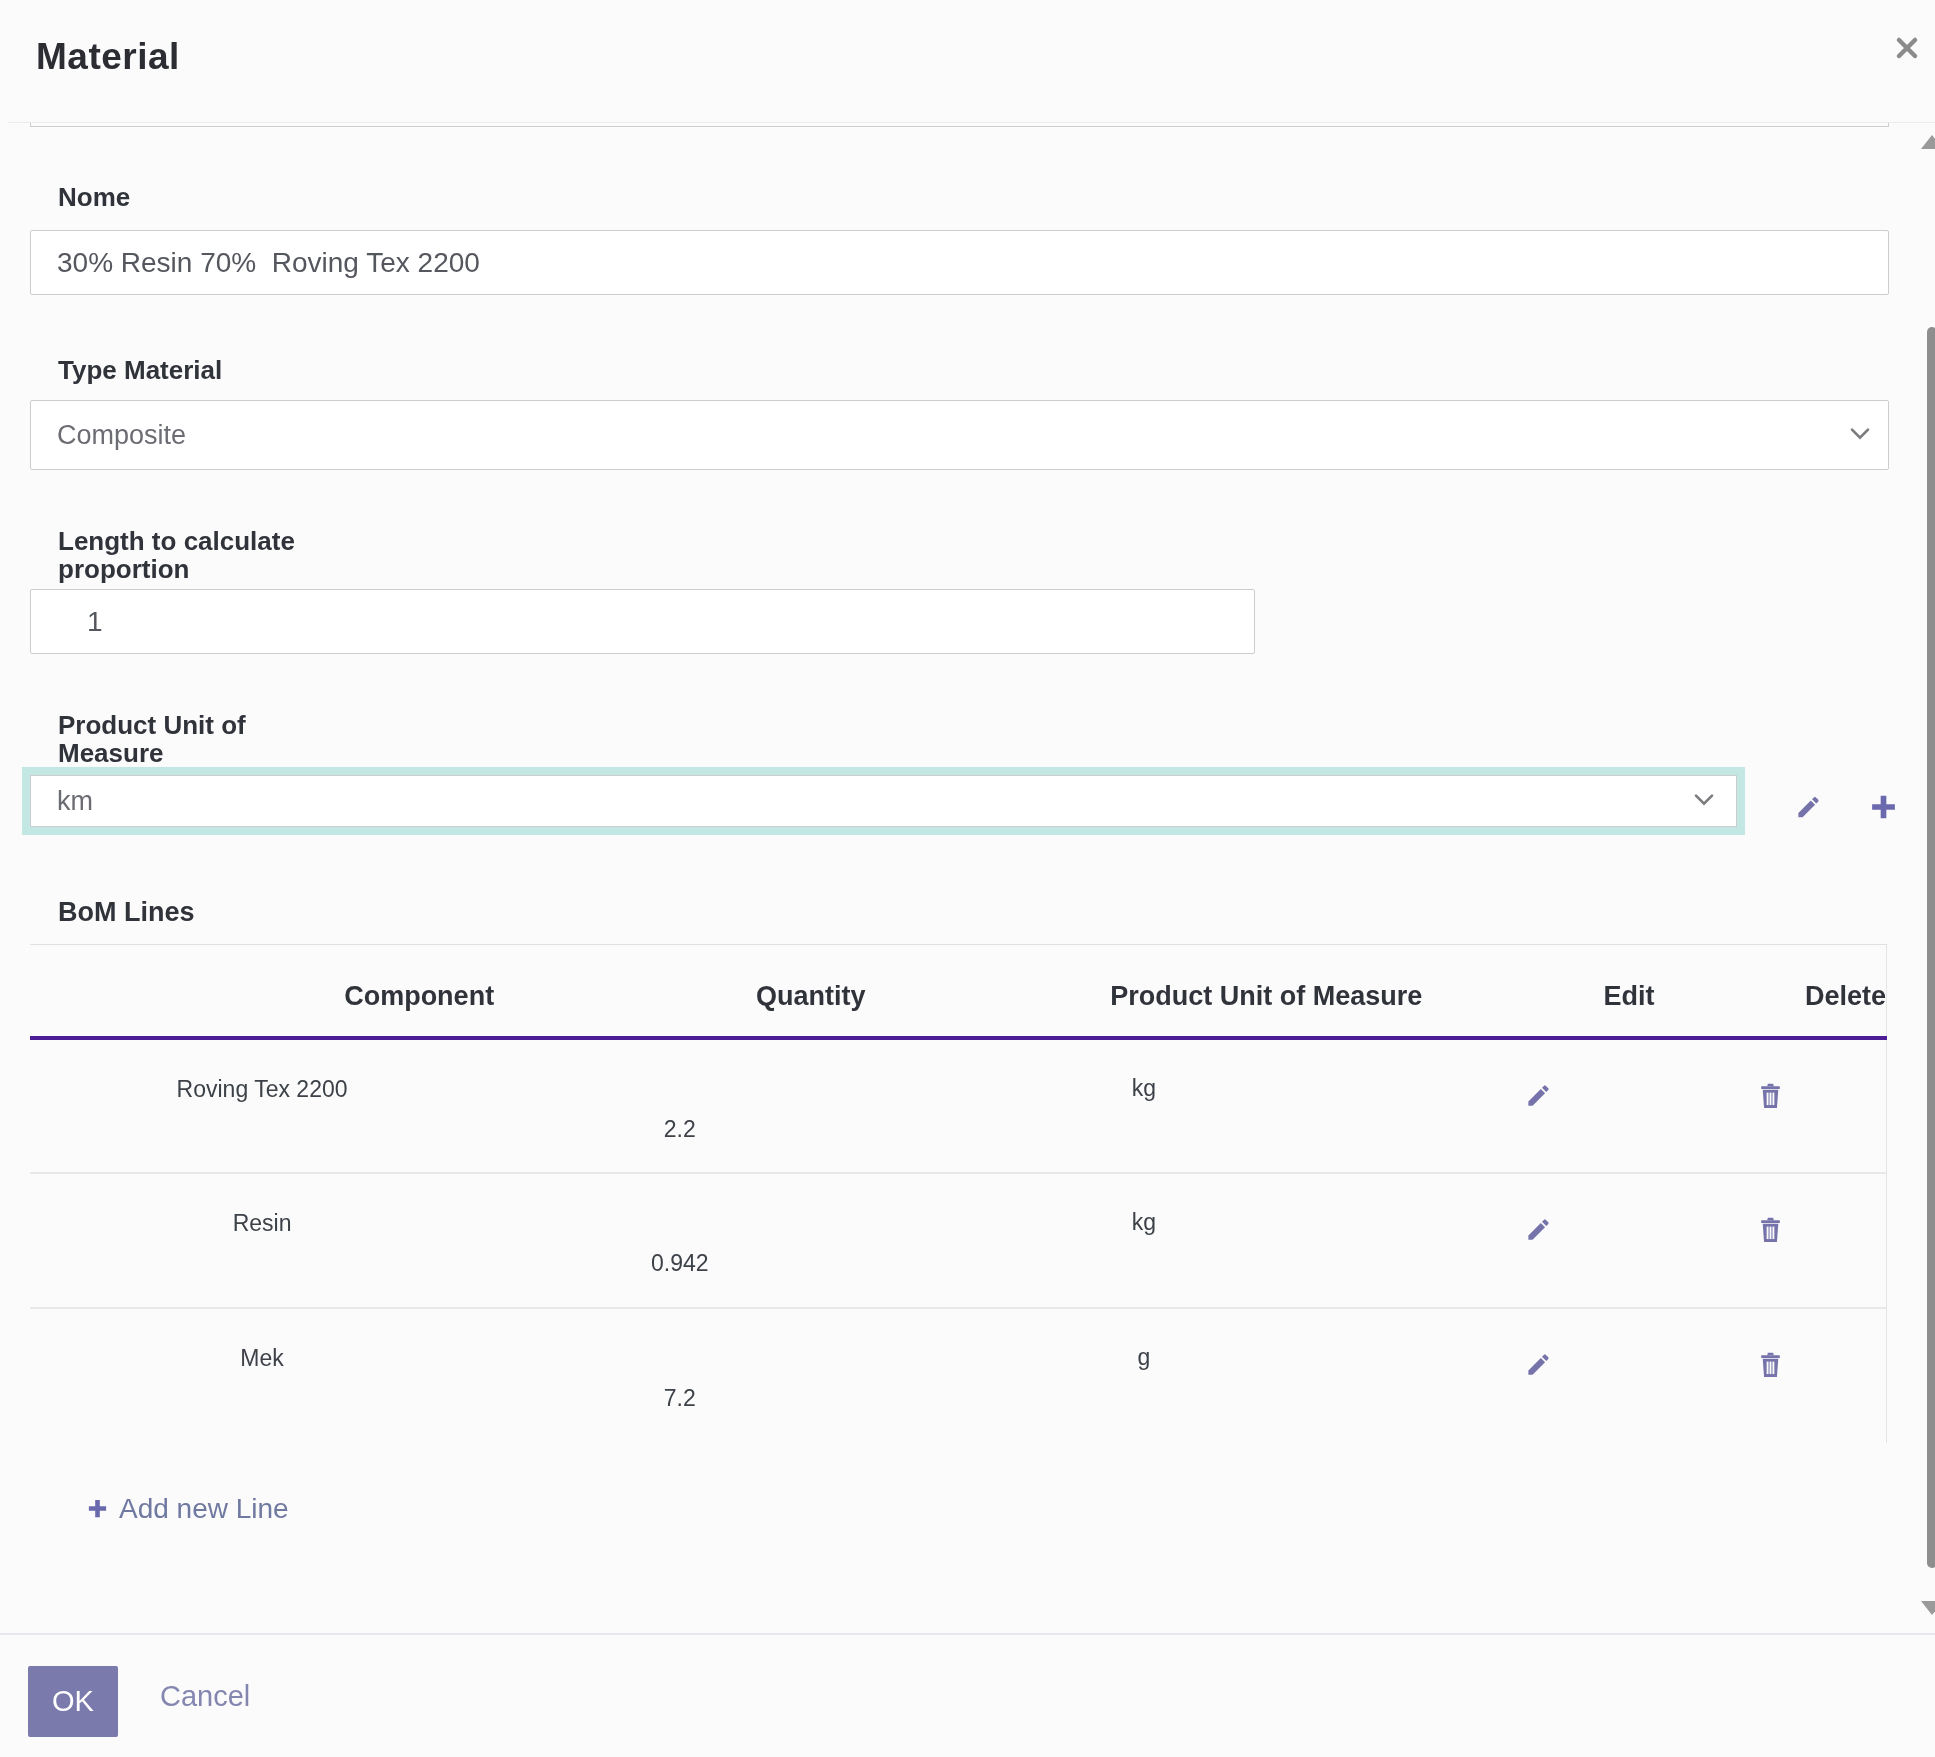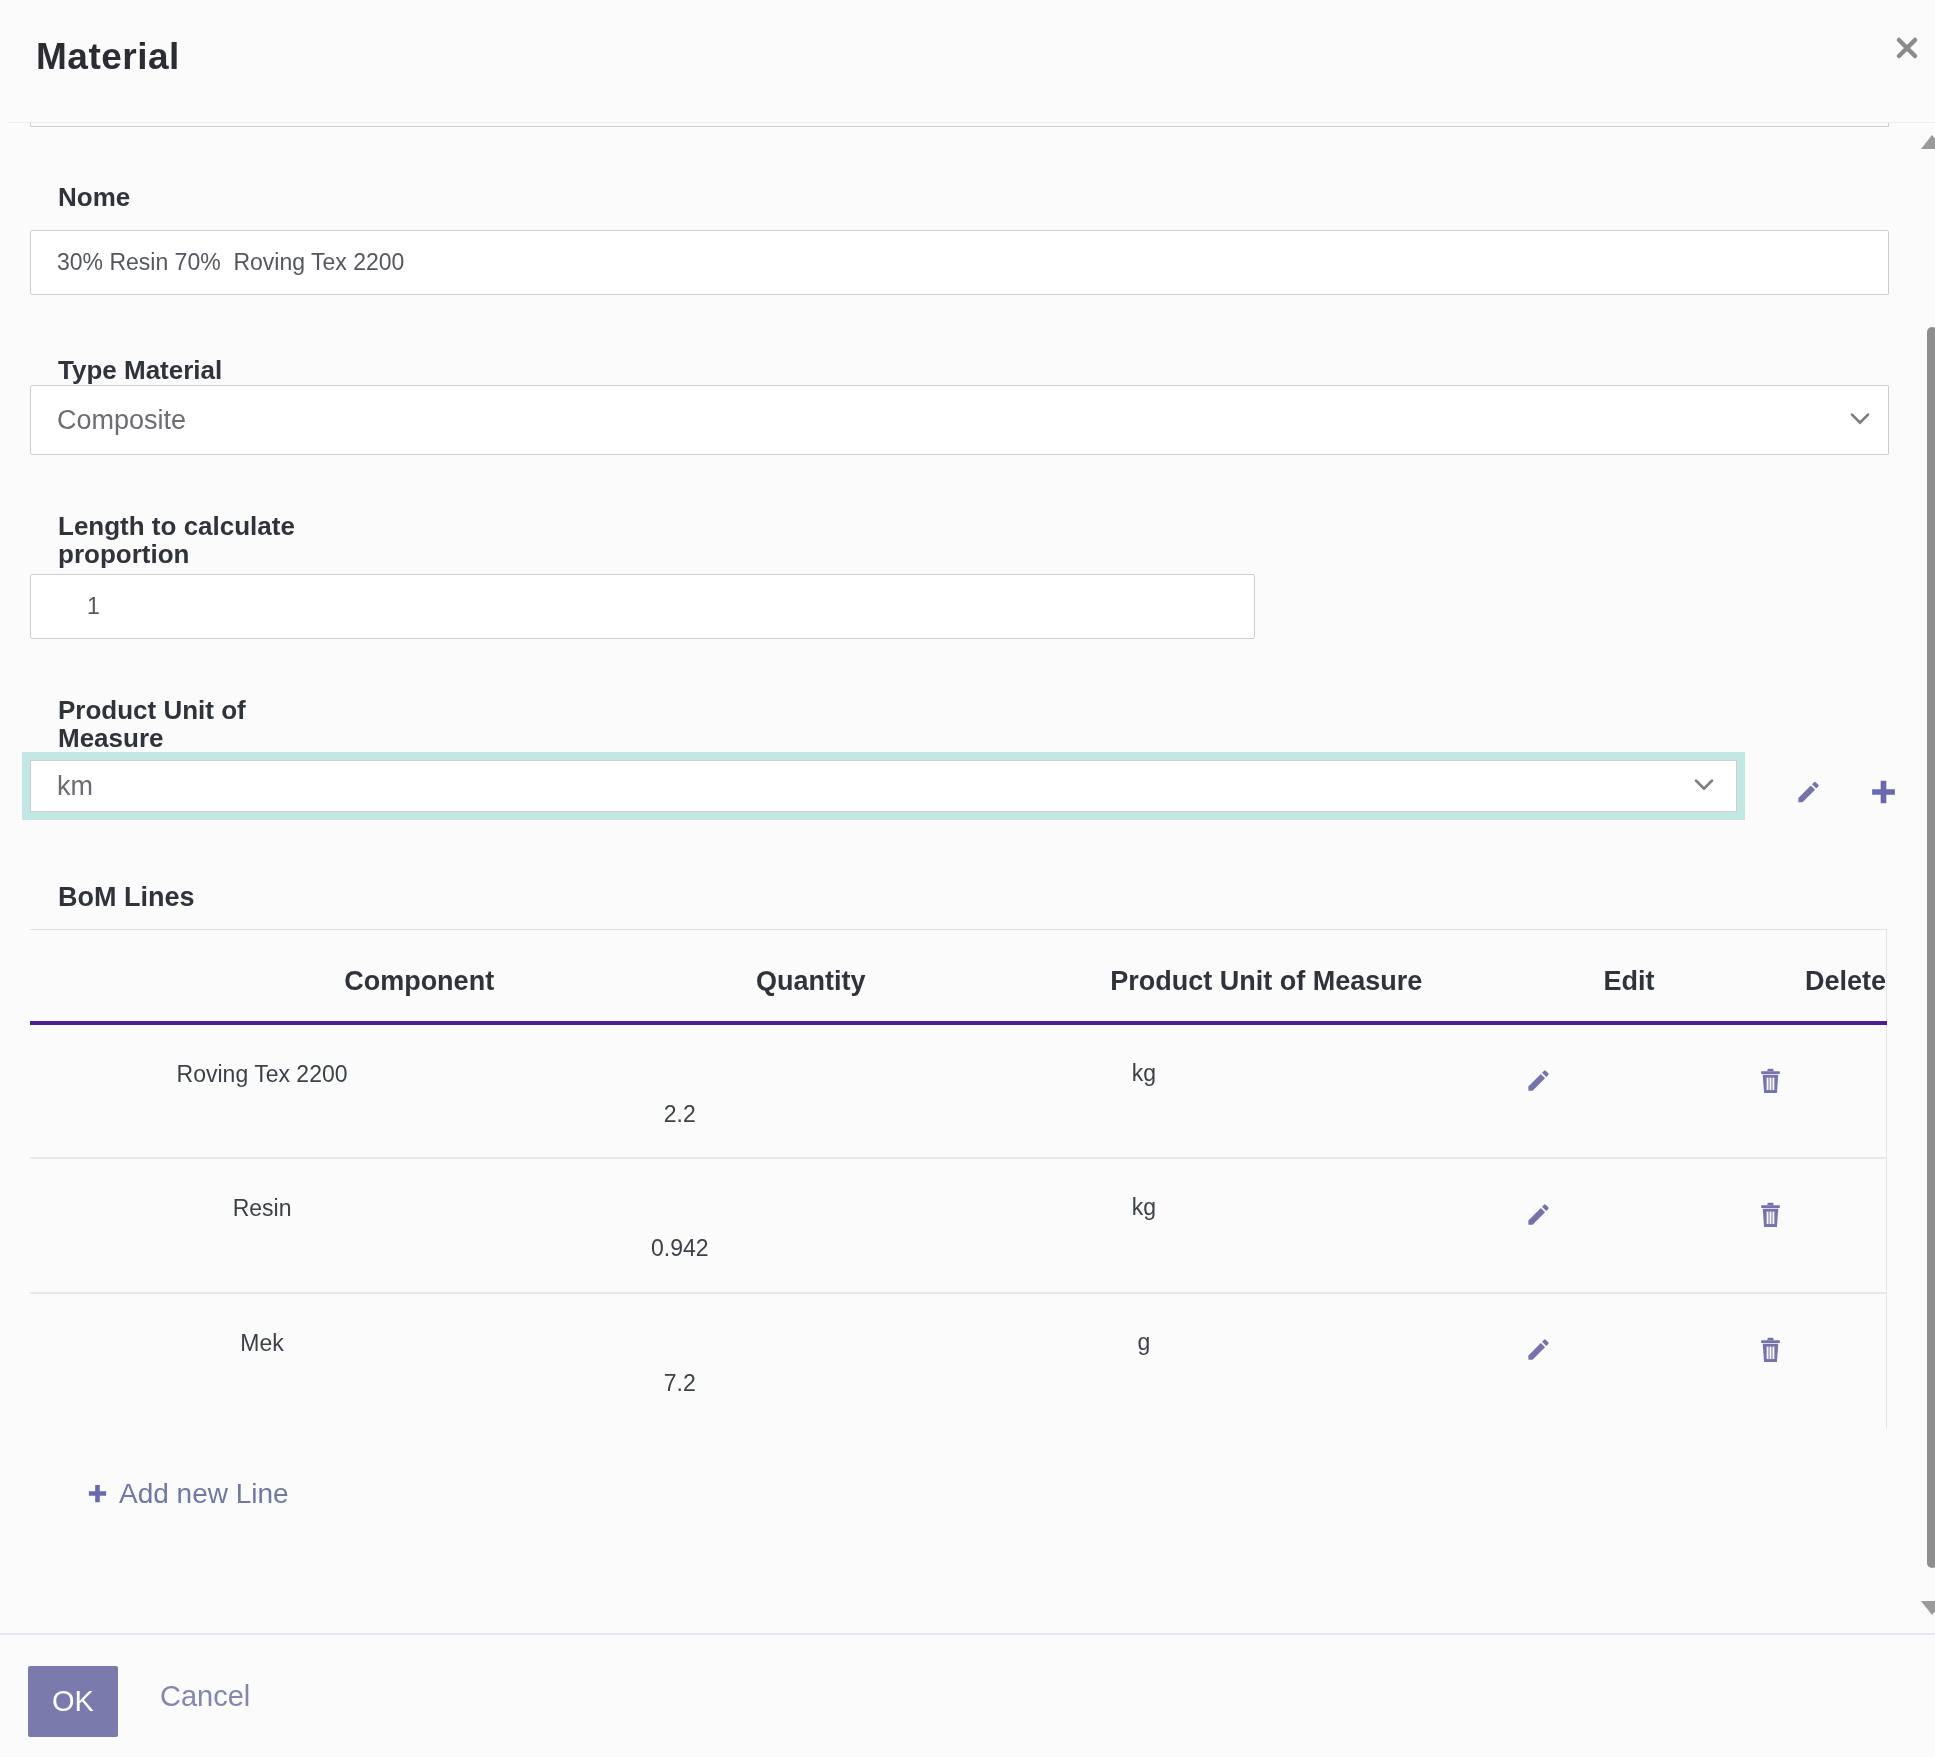--- a/index.html
+++ b/index.html
@@ -38,26 +38,26 @@
   .field-label.wrap { line-height:28px; }
   .lbl-nome   { margin-top:59px; }
   .lbl-type   { margin-top:60px; }
   .lbl-length { margin-top:57px; max-width:280px; }
   .lbl-uom    { margin-top:57px; max-width:235px; }
 
   .text-input {
     display:block; width:100%; height:65px; margin-top:18px;
     background:#fff; border:1px solid #cdcdcf; border-radius:2px;
     font-family:"Liberation Sans", sans-serif;
-    font-size:23px; color:#55575e; padding:0 20px 0 26px; outline:none;
+    font-size:28px; color:#55575e; padding:0 20px 0 26px; outline:none;
   }
   .text-input.short { width:1225px; margin-top:6px; padding-left:56px; }
 
   .select-box {
-    position:relative; height:70px; background:#fff;
+    position:relative; margin-top:15px; height:70px; background:#fff;
     border:1px solid #cdcdcf; border-radius:2px;
   }
   .select-value { position:absolute; left:26px; top:50%; transform:translateY(-50%); font-size:27px; color:#6b6d73; }
   .chevron { position:absolute; right:12px; top:50%; transform:translateY(-50%); }
 
   
   .uom-row { position:relative; height:80px; margin-top:0; }
   .uom-focus-wrap {
     position:absolute; left:-8px; top:0; width:1723px; height:68px;
     border:8px solid #c3e7e3; background:#0ea5e9;

